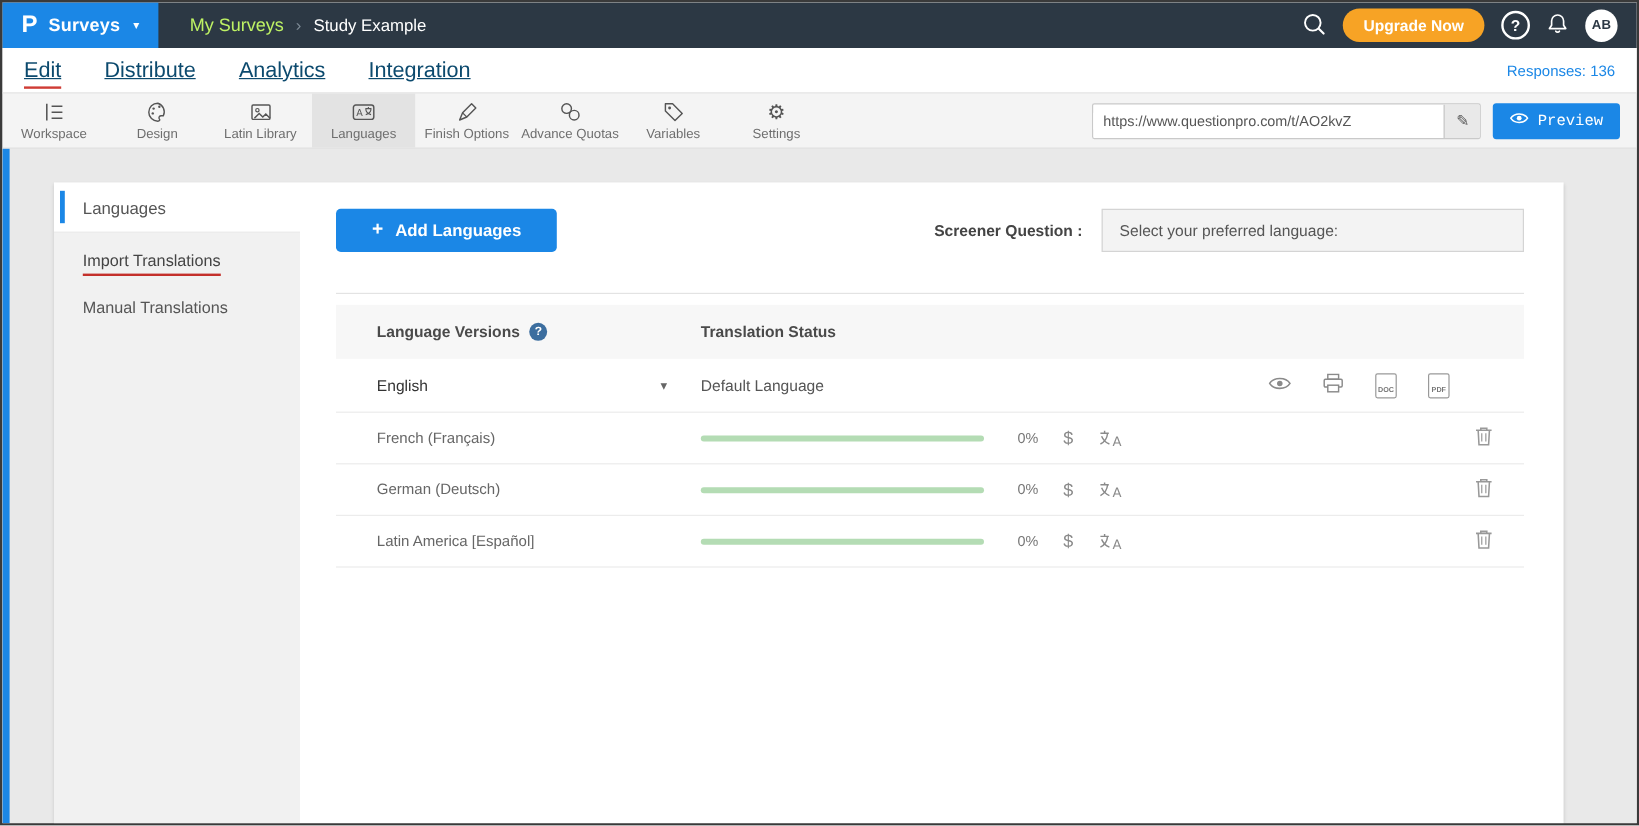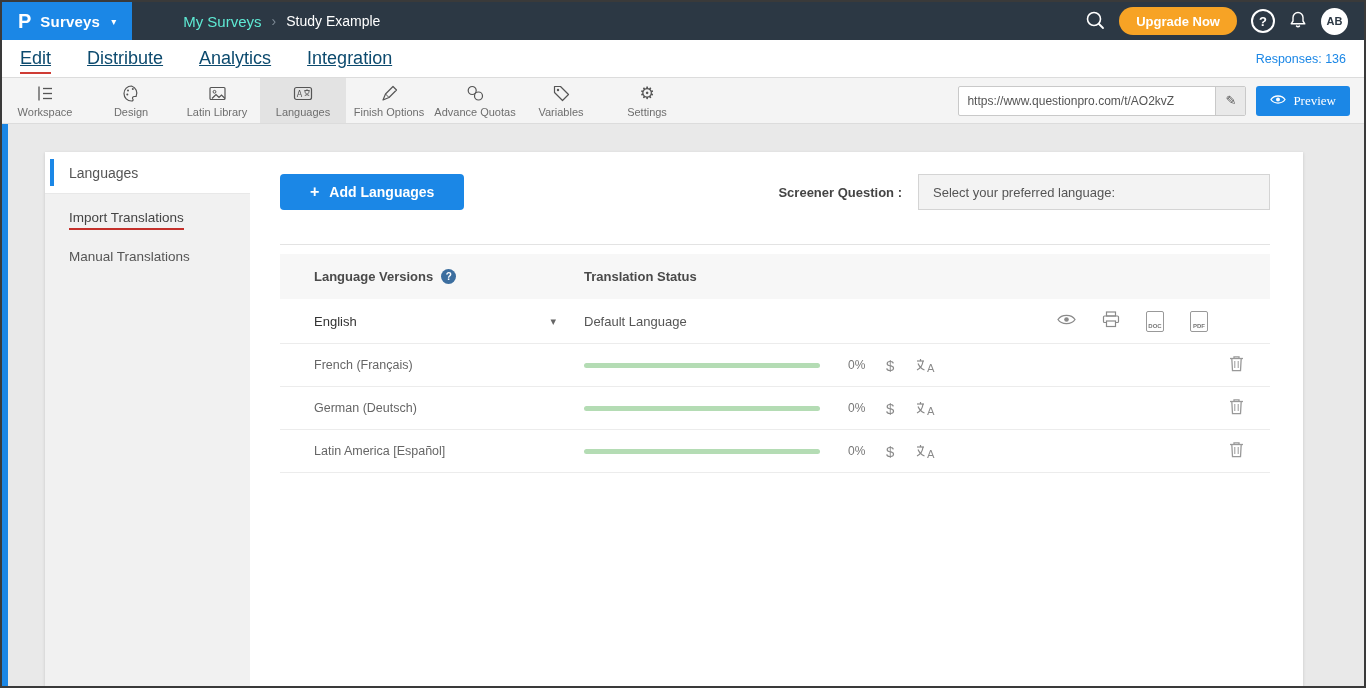--- a/index.html
+++ b/index.html
@@ -7,21 +7,21 @@
   body { font-family:"Liberation Sans","DejaVu Sans",sans-serif; background:#e9e9e9; }
   .screen { width:1366px; height:688px; display:flex; flex-direction:column; border:2px solid #3a3a3a; overflow:hidden; background:#e9e9e9; }
 
   
   .topbar { height:38px; background:#2c3844; display:flex; align-items:center; flex-shrink:0; }
   .logo-block { background:#1b87e6; height:100%; display:flex; align-items:center; padding:0 16px; gap:9px; cursor:pointer; }
   .logo-p { color:#fff; font-size:20px; font-weight:bold; }
   .product-label { color:#fff; font-size:15px; font-weight:bold; letter-spacing:.2px; }
   .logo-caret { color:#fff; font-size:10px; margin-left:2px; }
   .crumbs { display:flex; align-items:center; gap:10px; margin-left:26px; }
-  .crumb-link { color:#5eead4; font-size:15px; cursor:pointer;margin-left:25px; }
+  .crumb-link { color:#bef264; font-size:15px; cursor:pointer; }
   .crumb-sep { color:#7d8a96; font-size:14px; }
   .crumb-current { color:#fff; font-size:14px; }
   .top-right { margin-left:auto; display:flex; align-items:center; gap:14px; padding-right:16px; }
   .icon-btn { background:none; border:none; cursor:pointer; display:flex; align-items:center; }
   .upgrade-btn { background:#f7a325; color:#fff; border:none; border-radius:15px; height:28px; padding:0 17px; font-size:13px; font-weight:bold; cursor:pointer; font-family:inherit; }
   .help-circle { width:24px; height:24px; border:2px solid #fff; border-radius:50%; color:#fff; font-size:13px; font-weight:bold; display:flex; align-items:center; justify-content:center; cursor:pointer; background:none; }
   .avatar { width:27px; height:27px; background:#fff; border-radius:50%; color:#2c3844; font-size:11px; font-weight:bold; display:flex; align-items:center; justify-content:center; cursor:pointer; }
 
   
   .nav { height:38px; background:#fff; border-bottom:1px solid #dcdcdc; display:flex; align-items:center; padding:0 18px; gap:36px; flex-shrink:0; }
@@ -30,24 +30,24 @@
   .responses { margin-left:auto; color:#1b87e6; font-size:12.5px; }
 
   
   .toolbar { height:46px; background:#f4f4f4; border-bottom:1px solid #dcdcdc; display:flex; align-items:stretch; flex-shrink:0; }
   .tool-item { width:86px; display:flex; flex-direction:column; align-items:center; justify-content:center; gap:3px; cursor:pointer; }
   .tool-item.active { background:#e3e3e3; }
   .tool-label { font-size:11px; color:#6e6e6e; white-space:nowrap; }
   .tool-icon { height:19px; display:flex; align-items:center; justify-content:center; color:#555; }
   .gear-glyph { font-size:17px; line-height:1; color:#555; }
   .toolbar-right { margin-left:auto; display:flex; align-items:center; gap:10px; padding-right:14px; }
-  .url-box { display:flex; align-items:center; width:288px; height:30px; background:#fff; border:1px solid #c9c9c9; border-radius:2px; overflow:hidden; }
+  .url-box { display:flex; align-items:center; width:324px; height:30px; background:#fff; border:1px solid #c9c9c9; border-radius:2px; overflow:hidden; }
   .url-input { flex:1; border:none; outline:none; font-size:12px; color:#555; padding:0 8px; font-family:inherit; min-width:0; }
   .url-edit { width:30px; height:100%; background:#e9e9e9; border:none; border-left:1px solid #c9c9c9; display:flex; align-items:center; justify-content:center; font-size:13px; color:#555; cursor:pointer; }
-  .preview-btn { height:30px; background:#1b87e6; color:#fff; border:none; border-radius:3px; font-size:13px; padding:0 14px; display:flex; align-items:center; gap:7px; cursor:pointer; font-family:Liberation Serif, serif; }
+  .preview-btn { height:30px; background:#1b87e6; color:#fff; border:none; border-radius:3px; font-size:13px; padding:0 14px; display:flex; align-items:center; gap:7px; cursor:pointer; font-family:Liberation Mono, monospace; }
 
   
   .content { position:relative; flex:1; background:#e9e9e9; }
   .accent-strip { position:absolute; left:0; top:0; bottom:0; width:6px; background:#1b87e6; }
   .card { position:absolute; left:43px; right:61px; top:28px; bottom:0; background:#fff; box-shadow:0 1px 3px rgba(0,0,0,.15); display:flex; }
 
   .side { width:205px; display:flex; flex-direction:column; flex-shrink:0; }
   .side-head { position:relative; height:42px; display:flex; align-items:center; padding-left:24px; border-bottom:1px solid #e8e8e8; }
   .side-accent { position:absolute; left:5px; top:7px; bottom:7px; width:4px; background:#1b87e6; }
   .side-title { font-size:14px; color:#555; }

